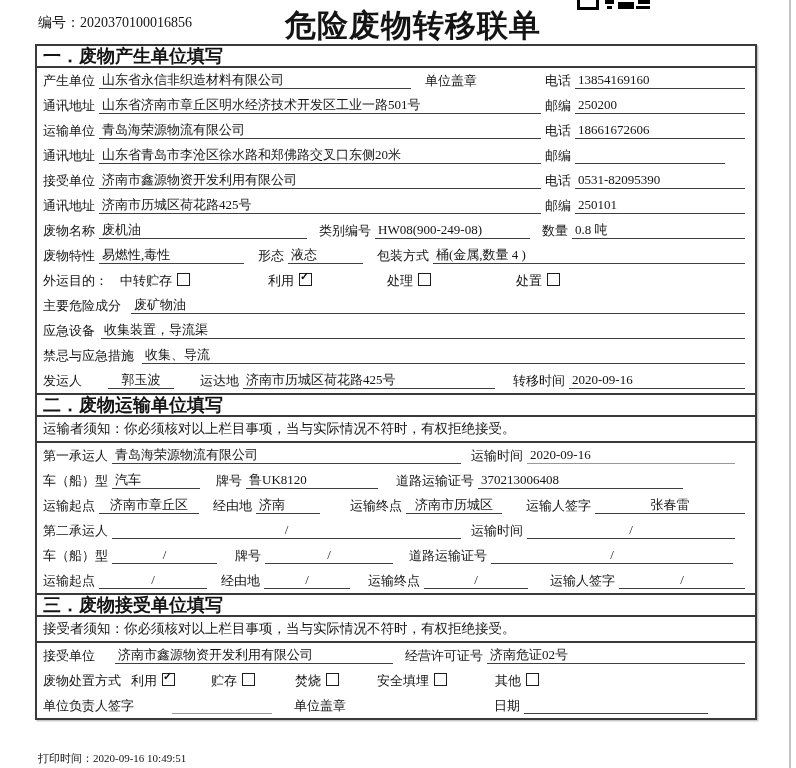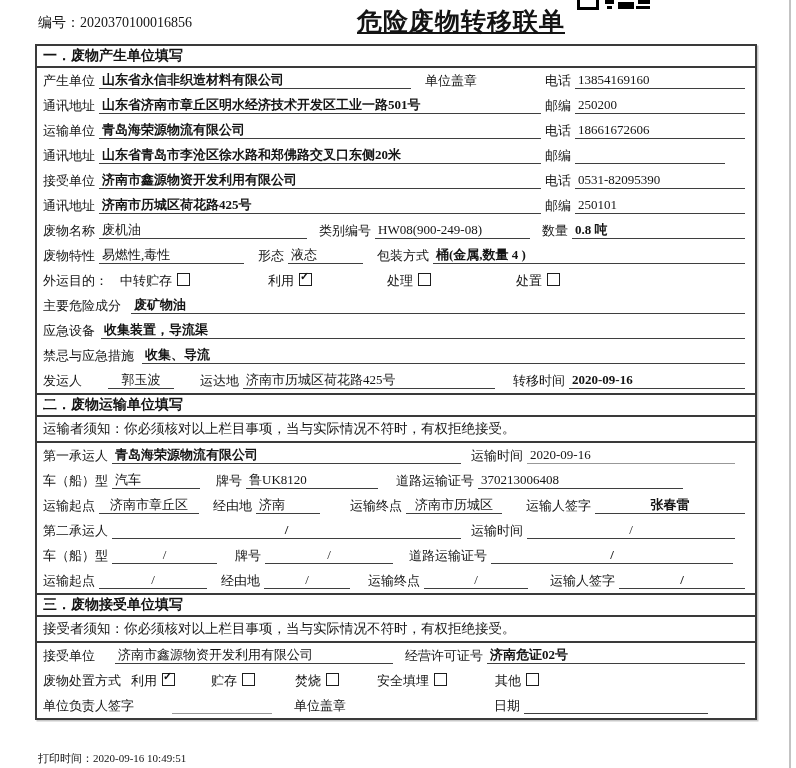--- a/index.html
+++ b/index.html
@@ -1,41 +1,41 @@
 <!DOCTYPE html>
 <html><head>
 <meta charset="utf-8">
 <style>
   html,body{margin:0;padding:0;}
   body{
     width:796px;height:768px;background:#ffffff;position:relative;overflow:hidden;
     font-family:"Liberation Serif","DejaVu Serif",serif;color:#141414;font-size:13px;
   }
   .serial{position:absolute;left:38px;top:14px;font-size:14px;white-space:nowrap;}
-  .doc-title{position:absolute;left:461px;top:5px;transform:translateX(-50%);
-    font-size:25px;font-weight:bold;letter-spacing:1px;white-space:nowrap;text-decoration:underline;}
+  .doc-title{position:absolute;left:413px;top:5px;transform:translateX(-50%);
+    font-size:31px;font-weight:bold;letter-spacing:1px;white-space:nowrap;}
   .qr{position:absolute;left:577px;top:0;width:76px;height:10px;}
   .qr .blk{position:absolute;background:#000;}
   .qr .finder{position:absolute;left:0;top:-4px;width:16px;height:8px;background:transparent;
     border:3px solid #000;}
   .page-edge{position:absolute;left:789px;top:0;width:2px;height:768px;background:#c3c3c3;}
 
   .form{position:absolute;left:35px;top:44px;width:722px;border:2px solid #3a3a3a;
     box-shadow:1.5px 1.5px 0 #c9c9c9;box-sizing:border-box;background:#fff;}
-  .sec-title{height:20px;line-height:20px;font-weight:bold;font-size:14px;
+  .sec-title{height:20px;line-height:20px;font-weight:bold;font-size:18px;
     padding-left:6px;border-bottom:2px solid #3a3a3a;}
   .sec-title.mid{border-top:2px solid #3a3a3a;}
   .notice{height:24px;line-height:24px;font-size:13.5px;padding-left:6px;
     border-bottom:2px solid #3a3a3a;white-space:nowrap;}
   .row{display:flex;align-items:flex-end;height:25px;padding:0 6px 4px 6px;
     box-sizing:border-box;overflow:hidden;}
   .lb{white-space:nowrap;line-height:16px;flex-shrink:0;}
   .u{border-bottom:1.3px solid #3f3f3f;line-height:16px;min-height:16px;white-space:nowrap;
     padding:0 3px;margin:0 4px;flex-shrink:0;box-sizing:border-box;}
-  .u.f1{flex:1 1 auto;font-weight:bold;}
+  .u.f1{flex:1 1 auto;}
   .u.c{text-align:center;}
   .u.gray{border-bottom-color:#989898;}
   .opt{white-space:nowrap;line-height:16px;flex-shrink:0;}
   .cb{display:inline-block;width:11px;height:11px;border:1.5px solid #1d1d1d;
     margin-left:5px;vertical-align:-1px;position:relative;background:#fff;}
   .cb .mk{position:absolute;left:0px;top:-3px;font-size:11px;font-weight:bold;line-height:11px;}
   .footer{position:absolute;left:38px;top:751px;font-size:11px;white-space:nowrap;}
 </style>
 </head>
 <body>

